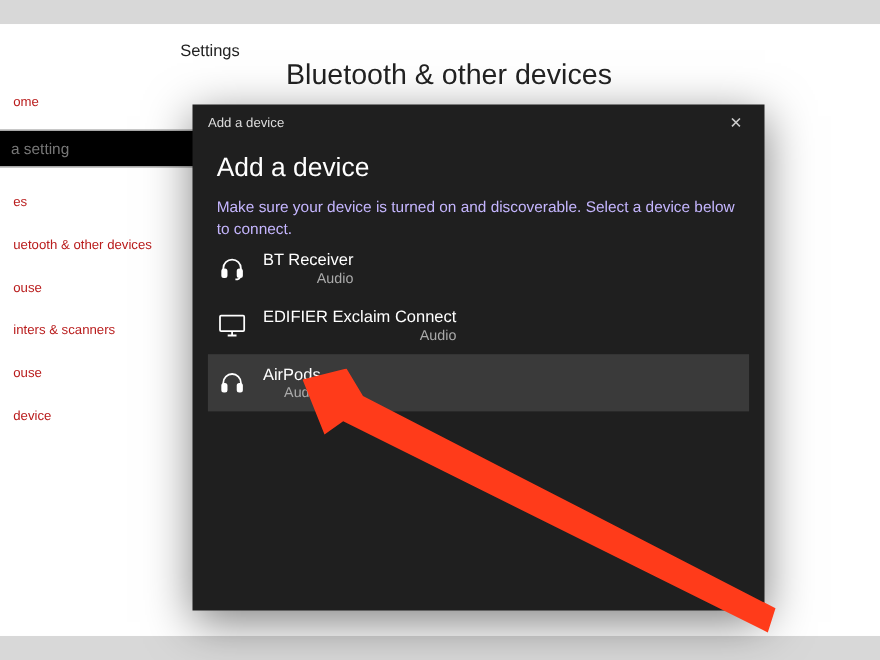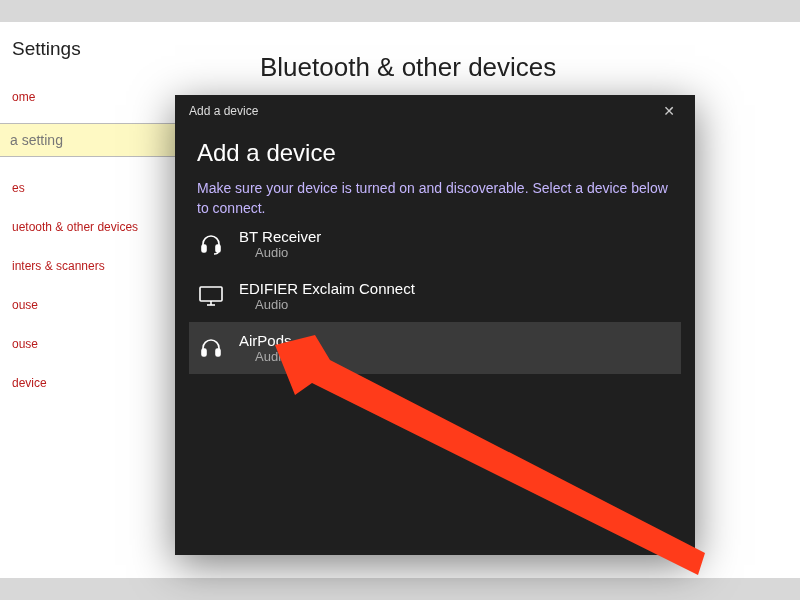--- a/index.html
+++ b/index.html
@@ -15,35 +15,36 @@
       display: flex;
     }
     
     .sidebar {
       width: 230px;
       background: #fff;
       padding-top: 10px;
     }
     
     .settings-header {
-      font-size: 19px;
+      font-size: 15px;
       color: #222;
       padding: 6px 12px 18px 12px;
+      text-align: right;
     }
     
     .nav-item {
       padding: 12px 12px;
       font-size: 12px;
       color: #b91c1c;
       border-bottom: 1px solid transparent;
     }
     
     .search-box {
       padding: 8px 10px;
-      background: #fef9c3;
+      background: #000000;
       border: 1px solid #bbb;
       border-left: none;
       border-right: none;
       font-size: 14px;
       color: #777;
       margin: 6px 0 12px 0;
     }
     
     .content-area {
       flex: 1;
@@ -104,20 +105,21 @@
       line-height: 1.4;
     }
     
     .device-item {
       display: flex;
       align-items: center;
       padding: 10px 8px;
       margin-left: -8px;
       margin-right: -8px;
       cursor: pointer;
+      text-align: right;
     }
     
     .device-item.hovered {
       background: #3a3a3a;
     }
     
     .device-icon {
       width: 28px;
       height: 28px;
       margin-right: 14px;
@@ -156,22 +158,22 @@
 </head>
 <body>
 
 <div class="outer-frame">
   <div class="sidebar">
     <div class="settings-header">Settings</div>
     <div class="nav-item">ome</div>
     <div class="search-box">a setting</div>
     <div class="nav-item">es</div>
     <div class="nav-item">uetooth &amp; other devices</div>
+    <div class="nav-item">ouse</div>
     <div class="nav-item">inters &amp; scanners</div>
-    <div class="nav-item">ouse</div>
     <div class="nav-item">ouse</div>
     <div class="nav-item">device</div>
   </div>
 
   <div class="content-area">
     <div class="page-title">Bluetooth &amp; other devices</div>
   </div>
 </div>
 
 <div class="dialog">

